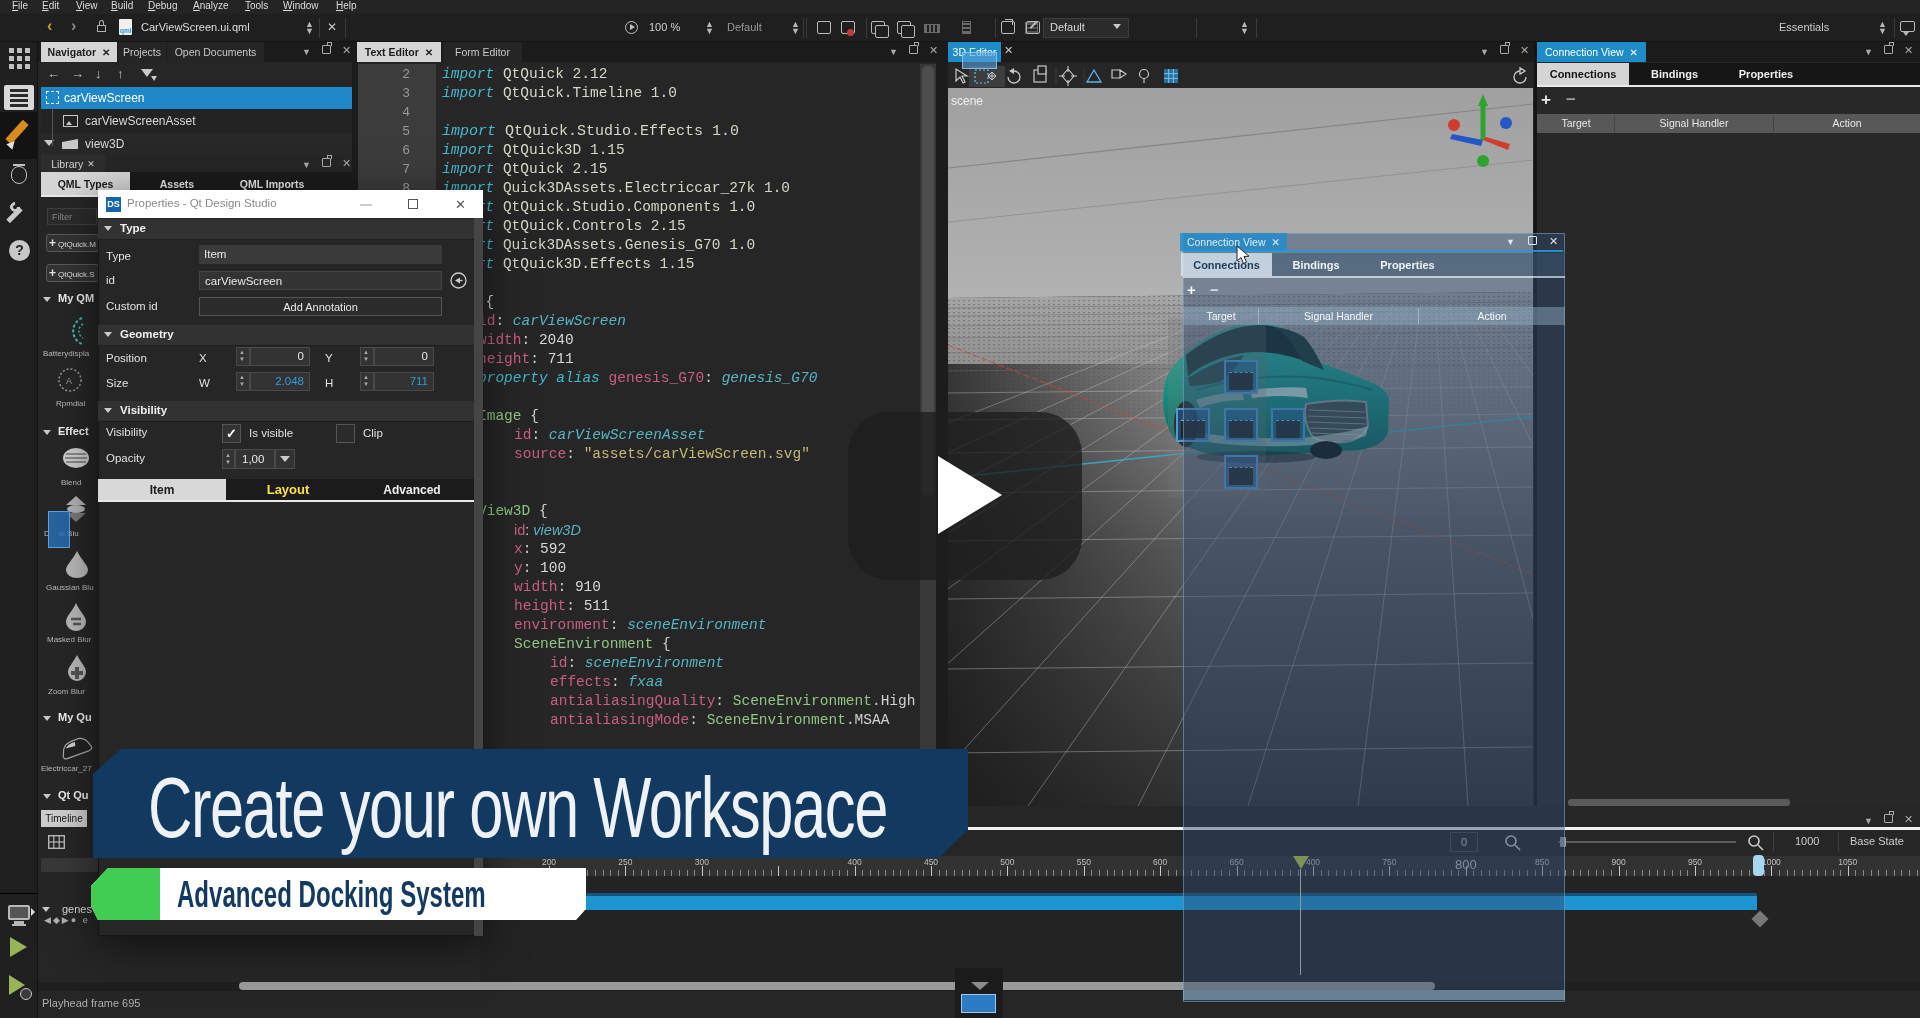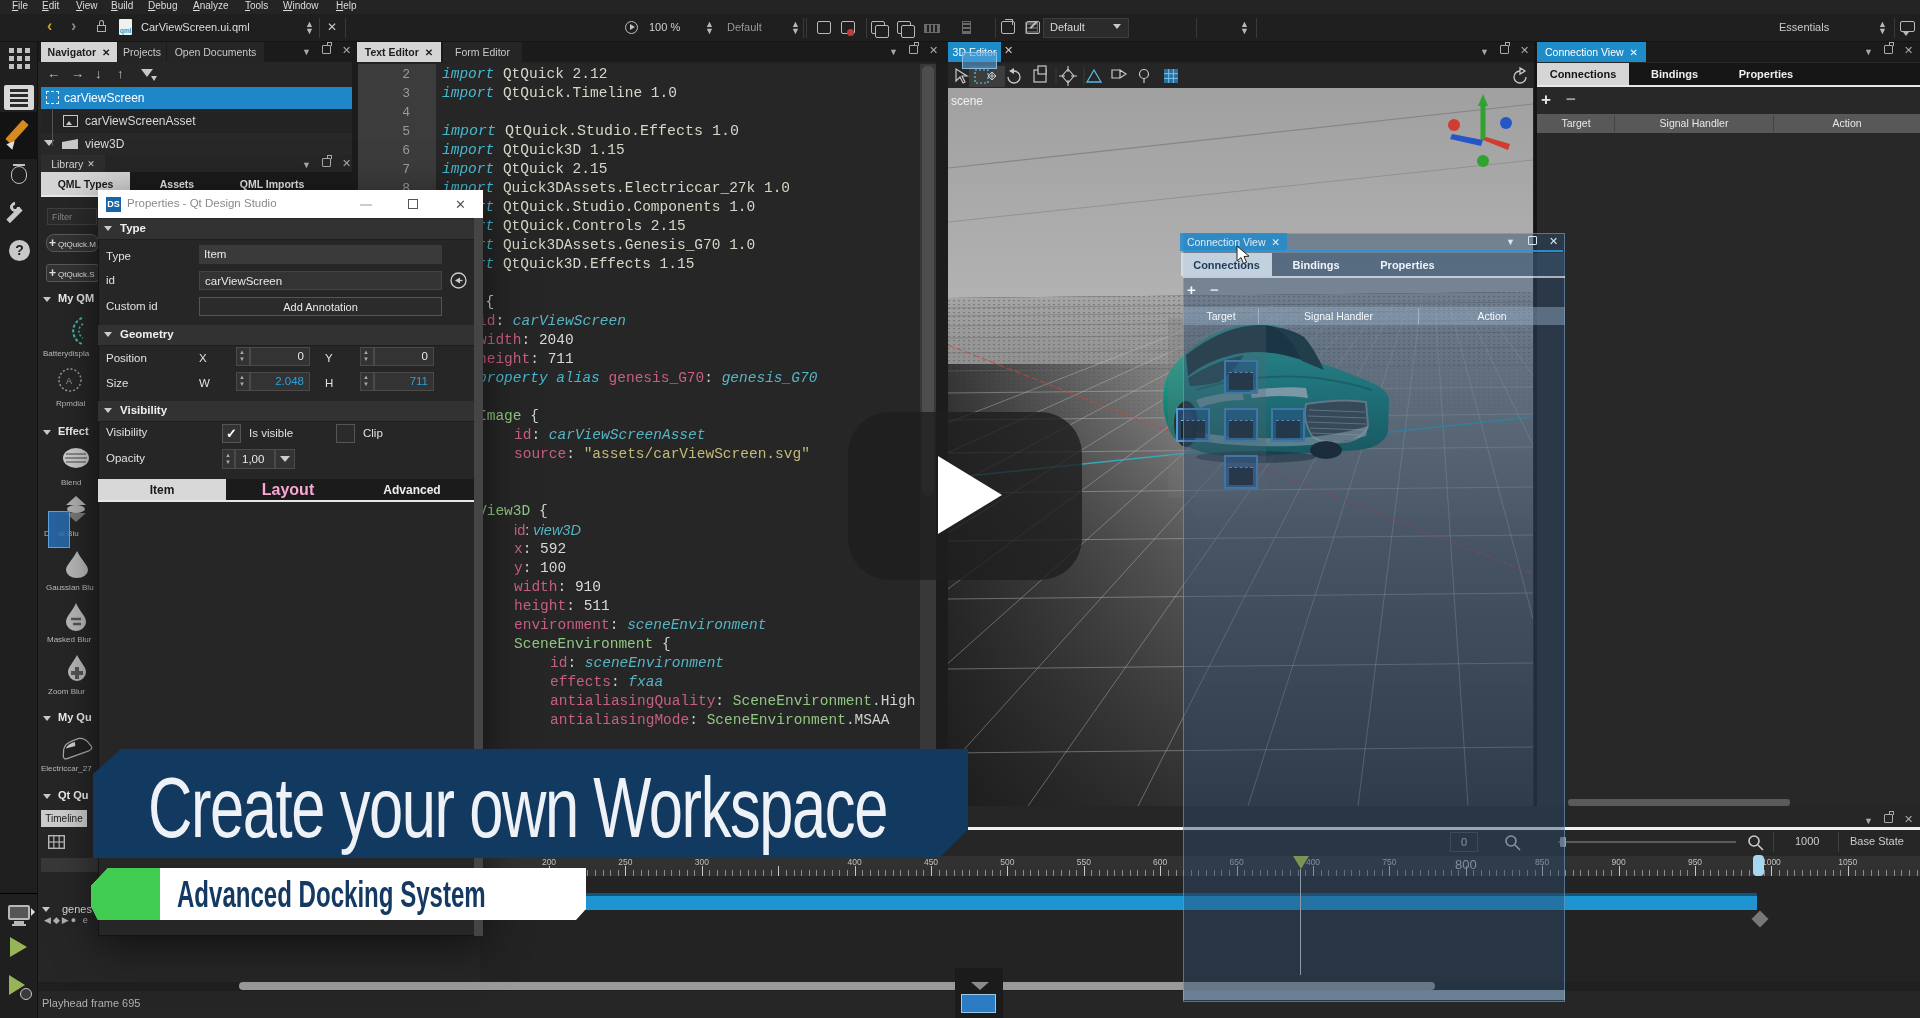--- a/index.html
+++ b/index.html
@@ -153,21 +153,21 @@
 <div class="abs" style="left:302px;top:160px;font-size:9px;color:#aaaaaa;">▼</div>
 <div class="abs" style="left:322px;top:158px;width:9px;height:9px;border:1.5px solid #aaaaaa;border-radius:1px;"></div>
 <div class="abs" style="left:327px;top:155px;width:5px;height:4px;border:1.5px solid #aaaaaa;border-bottom:none;"></div>
 <div class="abs" style="left:342px;top:157px;font-size:11px;color:#aaaaaa;">✕</div>
 <div class="abs" style="left:41px;top:172px;width:311px;height:23px;background:#1b1b1b;"></div>
 <div class="abs" style="left:41px;top:172px;width:89px;height:23px;background:#d5d5d5;color:#1a1a1a;font-weight:bold;font-size:10.5px;display:flex;align-items:center;justify-content:center;">QML Types</div>
 <div class="abs" style="left:132px;top:172px;width:90px;height:23px;color:#e8e8e8;font-weight:bold;font-size:10.5px;display:flex;align-items:center;justify-content:center;">Assets</div>
 <div class="abs" style="left:222px;top:172px;width:100px;height:23px;color:#e8e8e8;font-weight:bold;font-size:10.5px;display:flex;align-items:center;justify-content:center;">QML Imports</div>
 <div class="abs" style="left:41px;top:195px;width:311px;height:2px;background:#e8e8e8;"></div>
 <div class="abs" style="left:47px;top:208px;width:50px;height:17px;background:#2b2b2b;border:1px solid #3f3f3f;color:#888;font-size:9px;line-height:16px;padding-left:4px;">Filter</div>
-<div class="abs" style="left:46px;top:234px;width:53px;height:18px;background:#333;border:1px solid #5a5a5a;border-radius:8px;color:#e0e0e0;font-size:8px;line-height:16px;"><span style="font-size:12px;font-weight:bold;margin:0 2px;">+</span>QtQuick.M</div>
+<div class="abs" style="left:46px;top:234px;width:53px;height:18px;background:#333;border:1px solid #5a5a5a;border-radius:3px;color:#e0e0e0;font-size:8px;line-height:16px;"><span style="font-size:12px;font-weight:bold;margin:0 2px;">+</span>QtQuick.M</div>
 <div class="abs" style="left:46px;top:264px;width:53px;height:18px;background:#333;border:1px solid #5a5a5a;border-radius:3px;color:#e0e0e0;font-size:8px;line-height:16px;"><span style="font-size:12px;font-weight:bold;margin:0 2px;">+</span>QtQuick.S</div>
 <div class="abs" style="left:43px;top:297px;width:0;height:0;border-top:5px solid #c8c8c8;border-left:4px solid transparent;border-right:4px solid transparent;"></div>
 <div class="abs" style="left:58px;top:292px;font-size:11px;font-weight:bold;color:#eeeeee;white-space:nowrap;">My QM</div>
 <svg class="abs" style="left:56px;top:314px;" width="36" height="34">
       <path d="M 26 4 A 14 14 0 0 0 26 30" fill="none" stroke="#3fbdb0" stroke-width="2" stroke-dasharray="3 2"></path>
       <path d="M 27 10 A 8 8 0 0 0 27 24" fill="none" stroke="#3fbdb0" stroke-width="1.5" stroke-dasharray="2 2"></path>
     </svg>
 <div class="abs" style="left:43px;top:349px;font-size:8px;color:#bbbbbb;">Batterydispla</div>
 <svg class="abs" style="left:54px;top:366px;" width="34" height="30">
       <circle cx="16" cy="14" r="11" fill="none" stroke="#9a9a9a" stroke-width="1.5" stroke-dasharray="2 2"></circle>
@@ -732,21 +732,21 @@
 <div class="abs" style="left:249px;top:427px;font-size:11.5px;color:#e0e0e0;">Is visible</div>
 <div class="abs" style="left:336px;top:424px;width:19px;height:19px;background:#2b2b2b;border:1px solid #555;"></div>
 <div class="abs" style="left:363px;top:427px;font-size:11.5px;color:#e0e0e0;">Clip</div>
 <div class="abs" style="left:222px;top:449px;width:13px;height:20px;background:#333;border:1px solid #4a4a4a;"></div>
 <div class="abs" style="left:225px;top:452px;font-size:6px;color:#aaa;line-height:7px;">▲<br>▼</div>
 <div class="abs" style="left:235px;top:449px;width:40px;height:20px;background:#333;border:1px solid #4a4a4a;color:#e8e8e8;font-size:11.5px;line-height:18px;padding-left:6px;">1,00</div>
 <div class="abs" style="left:275px;top:449px;width:20px;height:20px;background:#333;border:1px solid #4a4a4a;"></div>
 <div class="abs" style="left:280px;top:456px;width:0;height:0;border-left:5px solid transparent;border-right:5px solid transparent;border-top:6px solid #cccccc;"></div>
 <div class="abs" style="left:98px;top:479px;width:376px;height:21px;background:#1b1b1b;"></div>
 <div class="abs" style="left:98px;top:479px;width:128px;height:21px;background:#d8d8d8;color:#1a1a1a;font-weight:bold;font-size:12px;display:flex;align-items:center;justify-content:center;">Item</div>
-<div class="abs" style="left:226px;top:479px;width:124px;height:21px;color:#f9a8d4;font-weight:bold;font-size:16px;display:flex;align-items:center;justify-content:center;">Layout</div>
+<div class="abs" style="left:226px;top:479px;width:124px;height:21px;color:#fde047;font-weight:bold;font-size:13px;display:flex;align-items:center;justify-content:center;">Layout</div>
 <div class="abs" style="left:350px;top:479px;width:124px;height:21px;color:#eeeeee;font-weight:bold;font-size:12px;display:flex;align-items:center;justify-content:center;">Advanced</div>
 <div class="abs" style="left:98px;top:500px;width:376px;height:2px;background:#e8e8e8;"></div>
 <div class="abs" style="left:848px;top:412px;width:234px;height:168px;background:rgba(30,30,30,0.78);border-radius:42px;"></div>
 <div class="abs" style="left:938px;top:456px;width:0;height:0;border-left:64px solid #ffffff;border-top:39px solid transparent;border-bottom:39px solid transparent;"></div>
 <div class="abs" style="left:93px;top:749px;width:875px;height:109px;background:#12395f;clip-path:polygon(28px 0,100% 0,100% 74%,846px 100%,0 100%,0 25px);"></div>
 <div class="abs" style="left:148px;top:758px;width:900px;font-size:86px;color:#eef2f6;transform:scaleX(0.715);transform-origin:0 0;letter-spacing:-2px;white-space:nowrap;">Create your own Workspace</div>
 <div class="abs" style="left:91px;top:868px;width:495px;height:52px;background:#ffffff;clip-path:polygon(17px 0,100% 0,100% 41px,485px 100%,7px 100%,0 38px,0 18px);"></div>
 <div class="abs" style="left:91px;top:868px;width:69px;height:52px;background:#41cd52;clip-path:polygon(17px 0,100% 0,100% 100%,7px 100%,0 38px,0 18px);"></div>
 <div class="abs" style="left:177px;top:874px;font-size:36px;font-weight:bold;color:#143a63;transform:scaleX(0.668);transform-origin:0 0;white-space:nowrap;">Advanced Docking System</div>
 <div class="abs" style="left:962px;top:52px;width:35px;height:17px;background:rgba(90,160,215,0.6);border:1px solid rgba(150,200,240,0.8);"></div>

